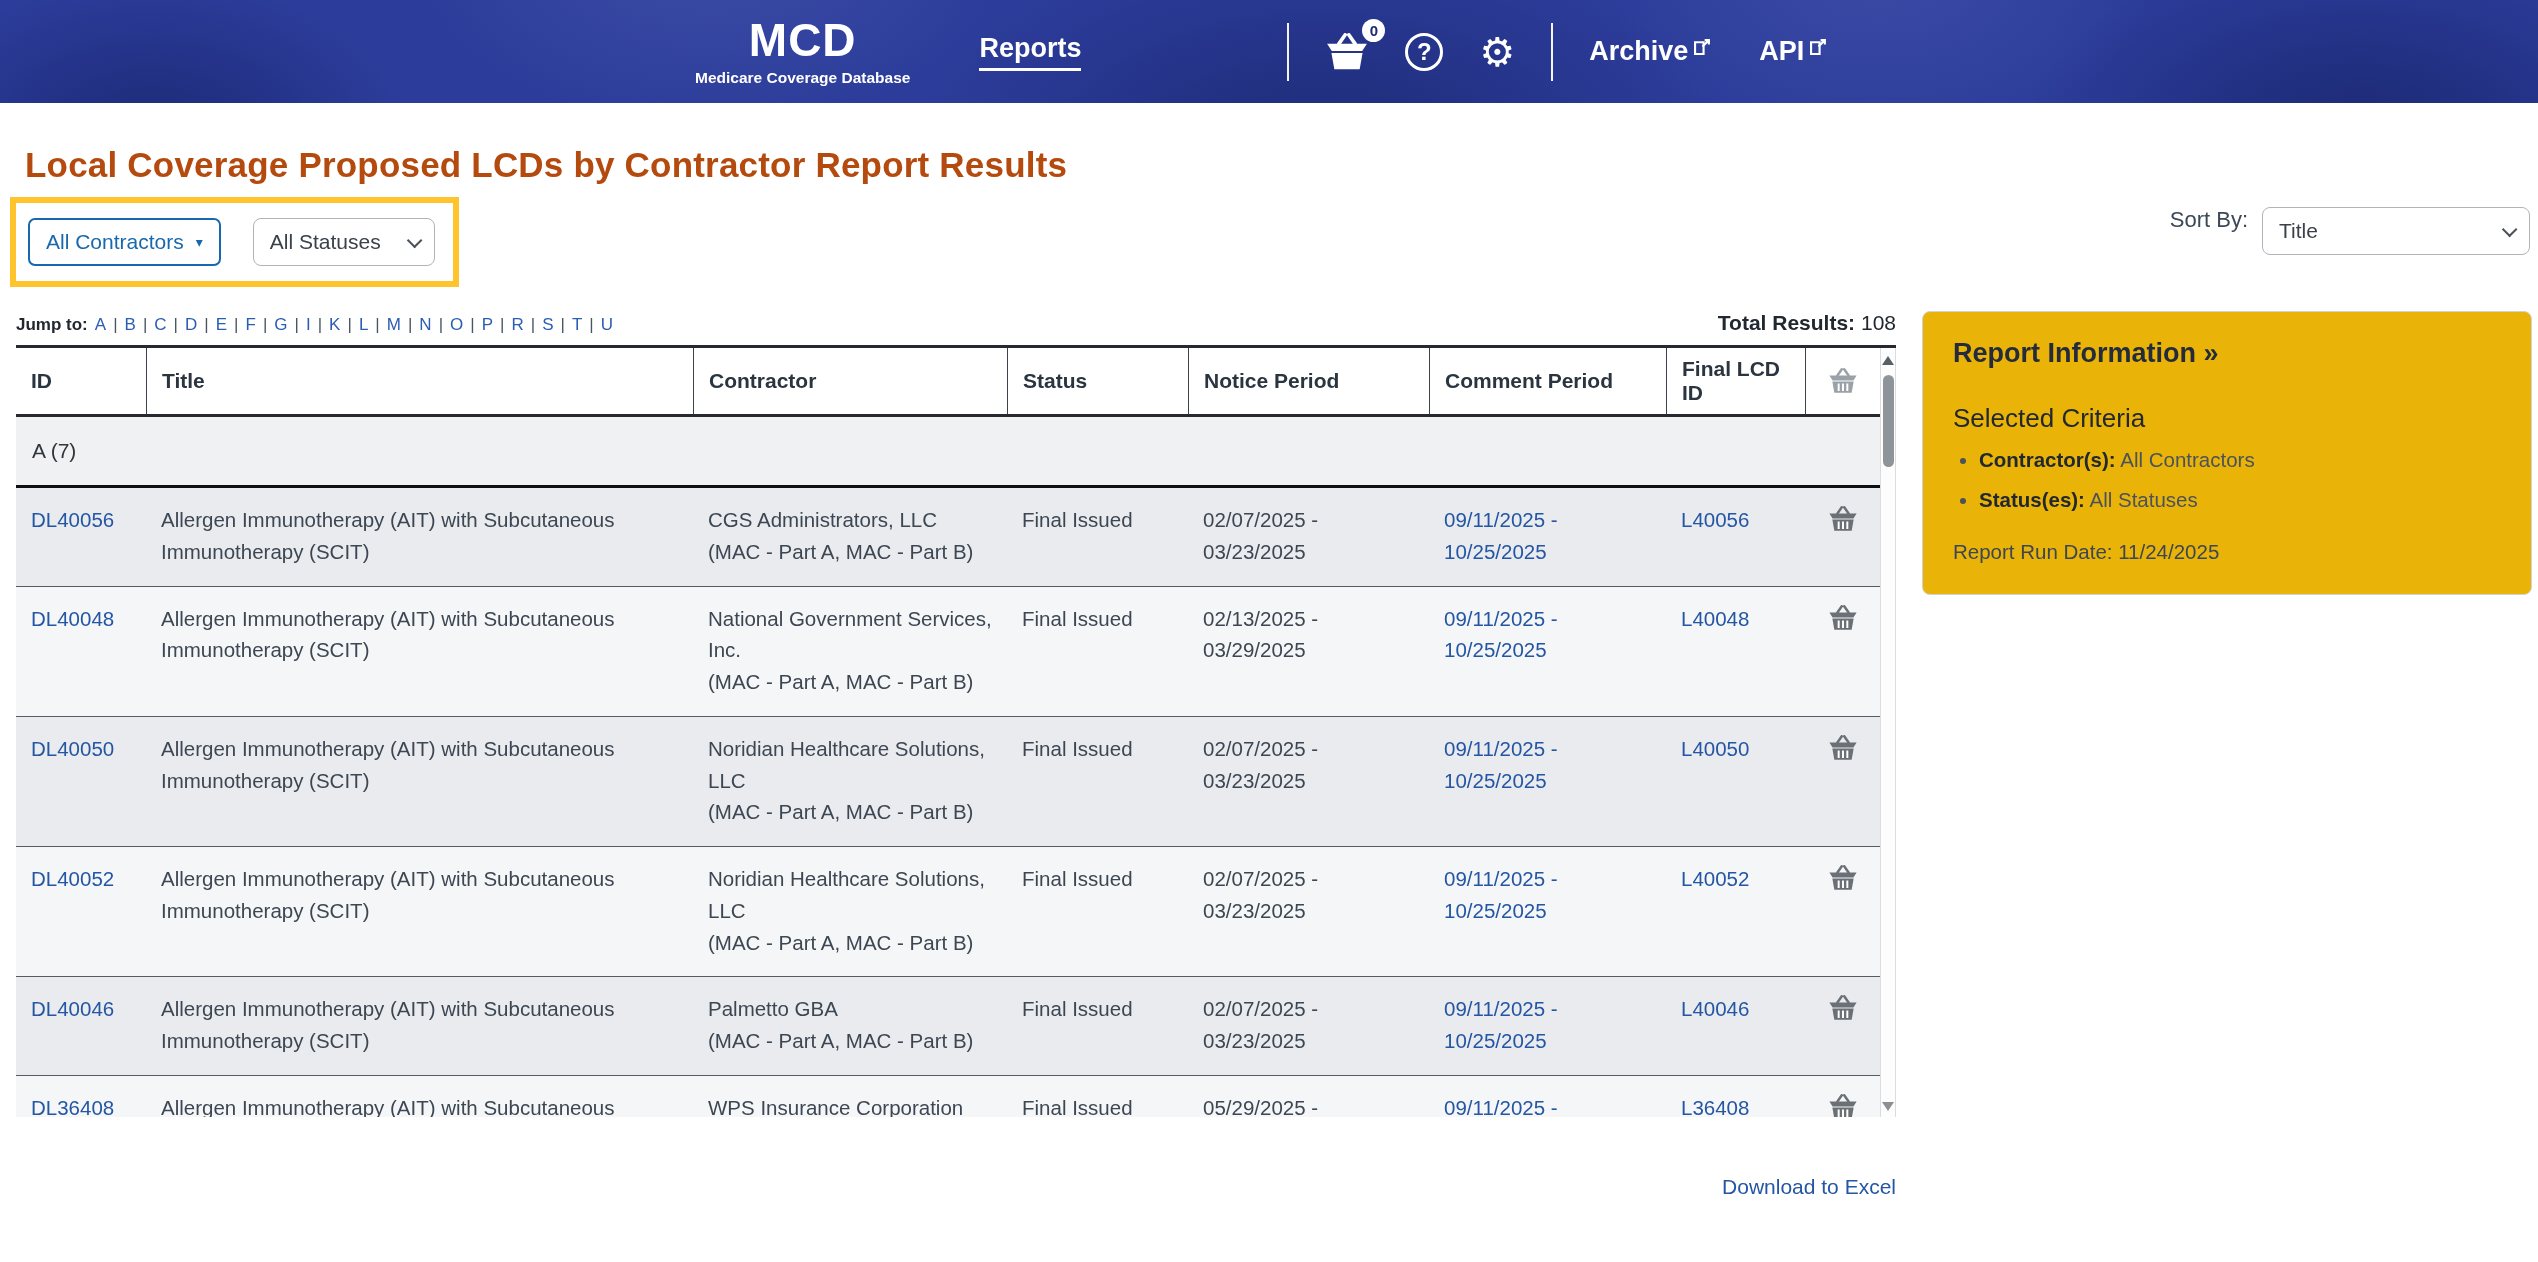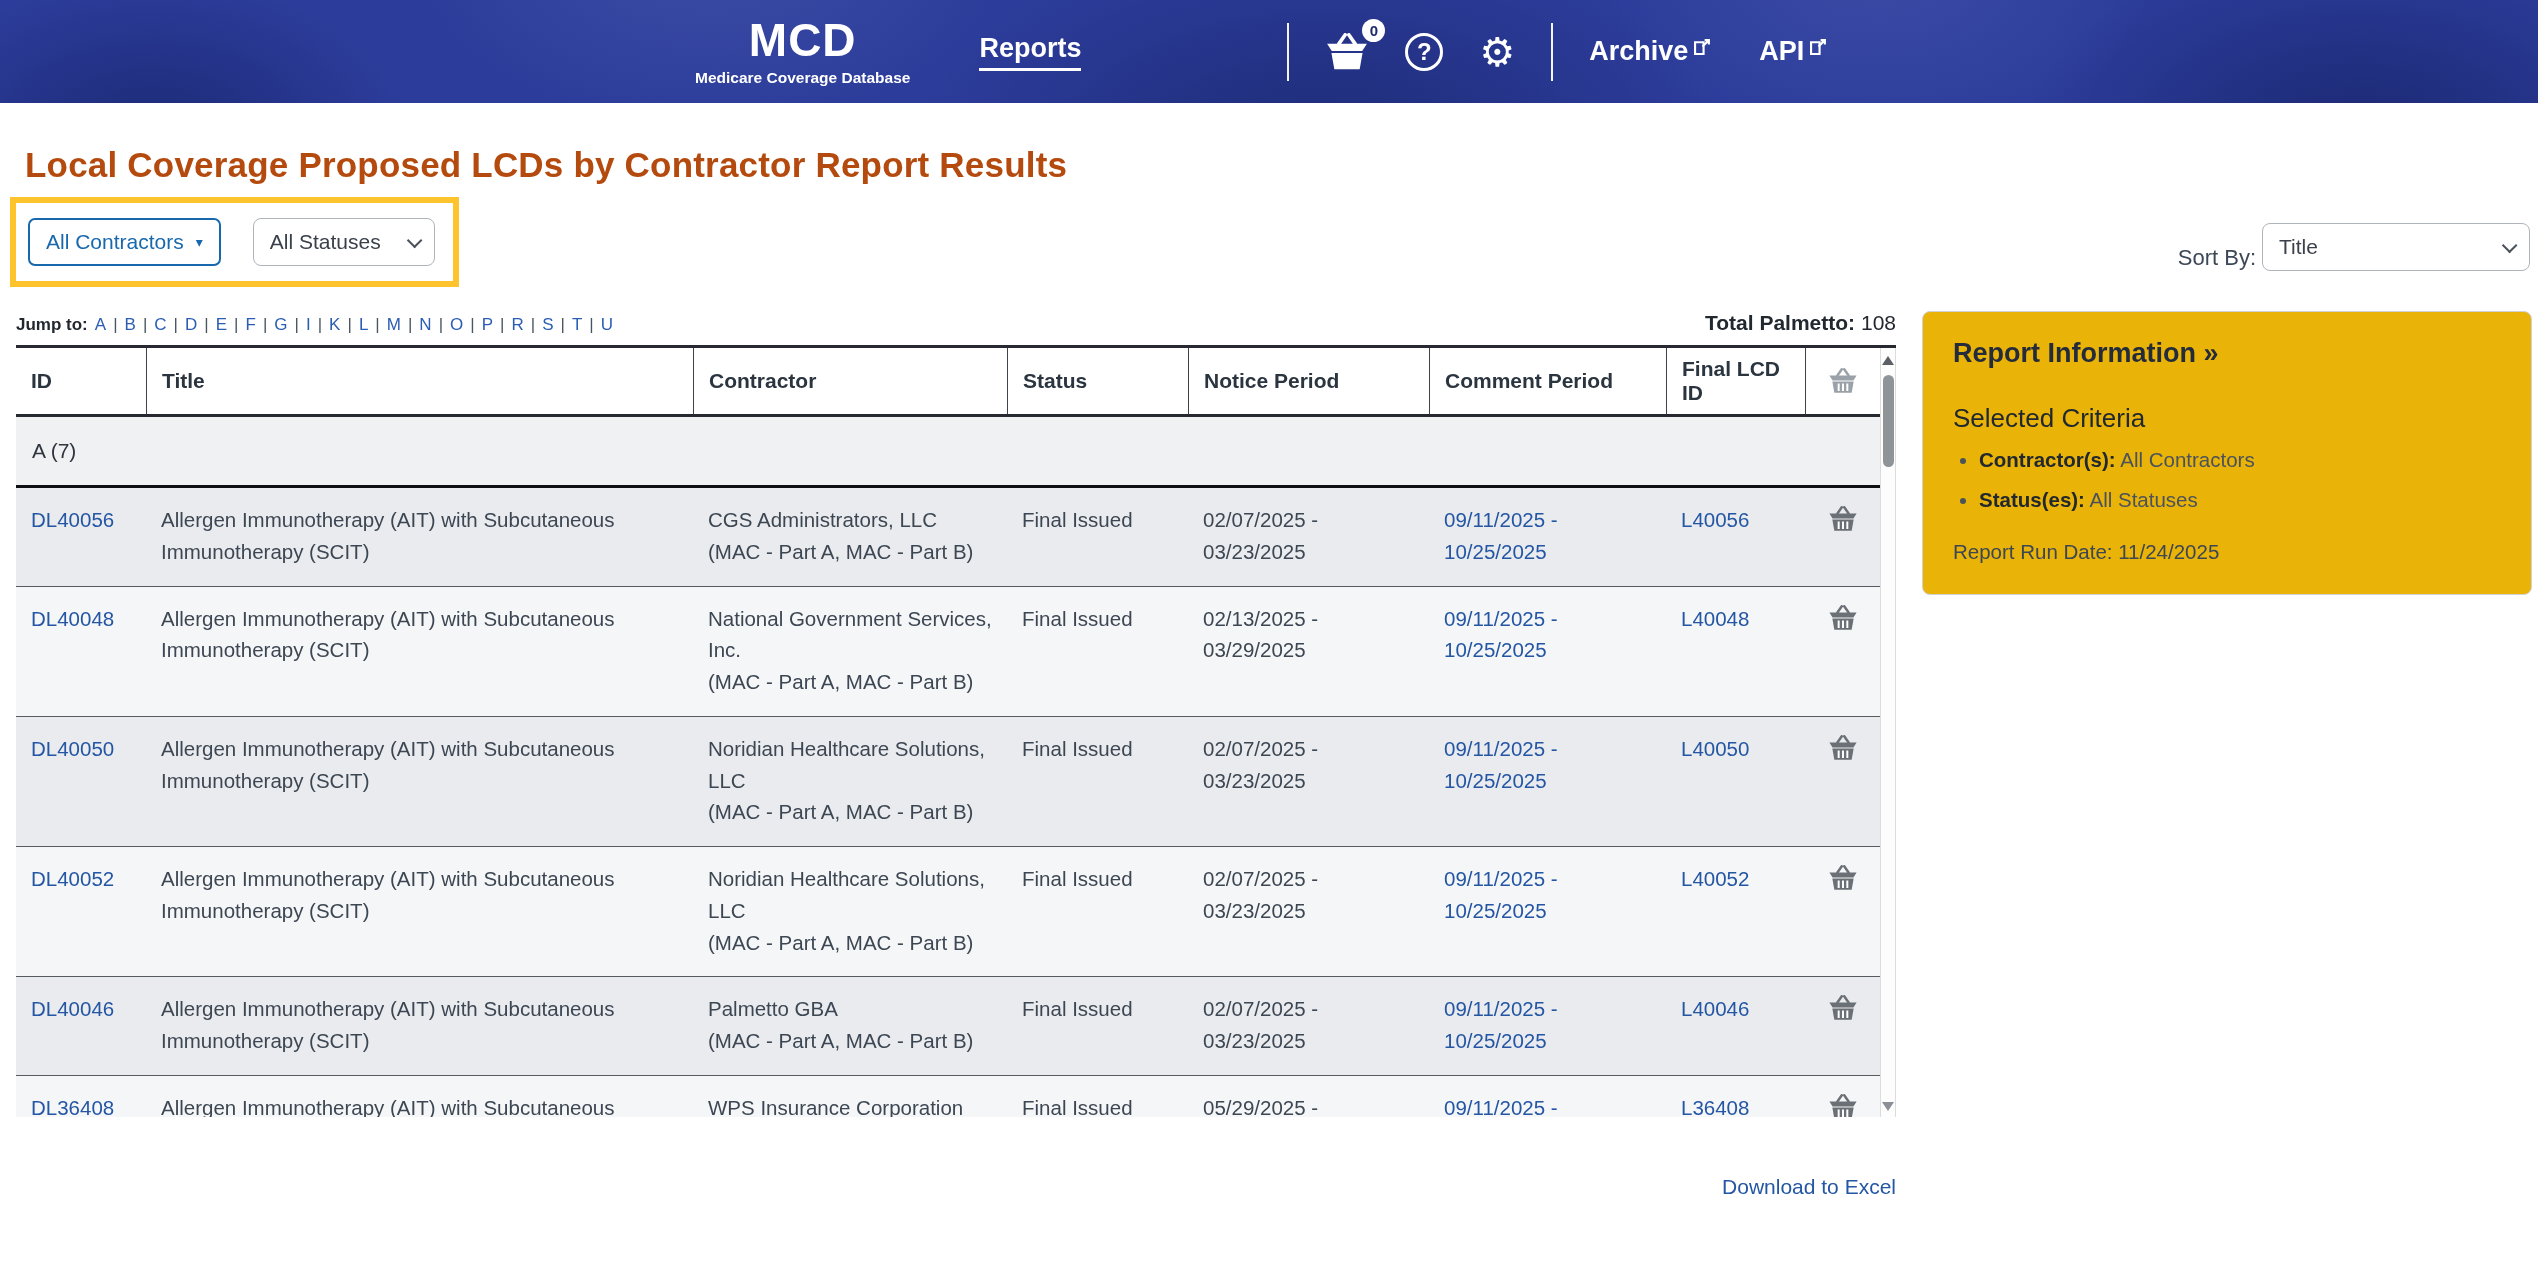--- a/index.html
+++ b/index.html
@@ -66,21 +66,21 @@
     font-size:21px;padding:10px 16px;display:flex;align-items:center;gap:12px;cursor:pointer;
     font-family:"Liberation Sans",sans-serif;
   }
   .caret-down{font-size:14px;line-height:1;}
   .select-ctl{
     background:#fff;border:1px solid #aeb4ba;border-radius:8px;color:#3a414a;font-size:21px;
     padding:11px 16px;display:flex;align-items:center;justify-content:space-between;cursor:pointer;min-width:178px;
   }
   .chev{width:11px;height:11px;border-right:2.5px solid #4a5158;border-bottom:2.5px solid #4a5158;
     transform:rotate(45deg) translateY(-3px);margin-left:26px;}
-  .sort-wrap{display:flex;align-items:flex-end;gap:6px;margin-top:26px;}
+  .sort-wrap{display:flex;align-items:flex-start;gap:14px;margin-top:10px;}
   .sort-label{font-size:22px;color:#3c4856;}
   .sort-select{min-width:268px;}
 
   
   .main-grid{display:grid;grid-template-columns:1880px 1fr;column-gap:26px;padding:0 6px 0 16px;margin-top:24px;}
 
   .jump-row{display:flex;justify-content:space-between;align-items:flex-end;padding:0 0 10px 0;}
   .jump-to{font-size:17px;color:#2b323a;}
   .jump-label{font-weight:bold;color:#22282f;margin-right:6px;}
   .jump-letter{color:#2a5db4;text-decoration:none;cursor:pointer;padding:0 1px;}
@@ -232,21 +232,21 @@
   </div>
 </div>
 
 <div class="main-grid">
   <div>
     <div class="jump-row">
       <div class="jump-to">
         <span class="jump-label">Jump to:</span><span id="jump-letters"><a class="jump-letter">A</a><span class="jump-sep">|</span><a class="jump-letter">B</a><span class="jump-sep">|</span><a class="jump-letter">C</a><span class="jump-sep">|</span><a class="jump-letter">D</a><span class="jump-sep">|</span><a class="jump-letter">E</a><span class="jump-sep">|</span><a class="jump-letter">F</a><span class="jump-sep">|</span><a class="jump-letter">G</a><span class="jump-sep">|</span><a class="jump-letter">I</a><span class="jump-sep">|</span><a class="jump-letter">K</a><span class="jump-sep">|</span><a class="jump-letter">L</a><span class="jump-sep">|</span><a class="jump-letter">M</a><span class="jump-sep">|</span><a class="jump-letter">N</a><span class="jump-sep">|</span><a class="jump-letter">O</a><span class="jump-sep">|</span><a class="jump-letter">P</a><span class="jump-sep">|</span><a class="jump-letter">R</a><span class="jump-sep">|</span><a class="jump-letter">S</a><span class="jump-sep">|</span><a class="jump-letter">T</a><span class="jump-sep">|</span><a class="jump-letter">U</a></span>
       </div>
       <div class="total-results">
-        <span class="total-label">Total Palmetto:</span>
+        <span class="total-label">Total Results:</span>
         <span>108</span>
       </div>
     </div>
 
     <div class="tbl">
       <div class="tbl-inner">
         <div class="tbl-row tbl-head" id="tbl-head">
             <div class="th">ID</div>
             <div class="th">Title</div>
             <div class="th">Contractor</div>

